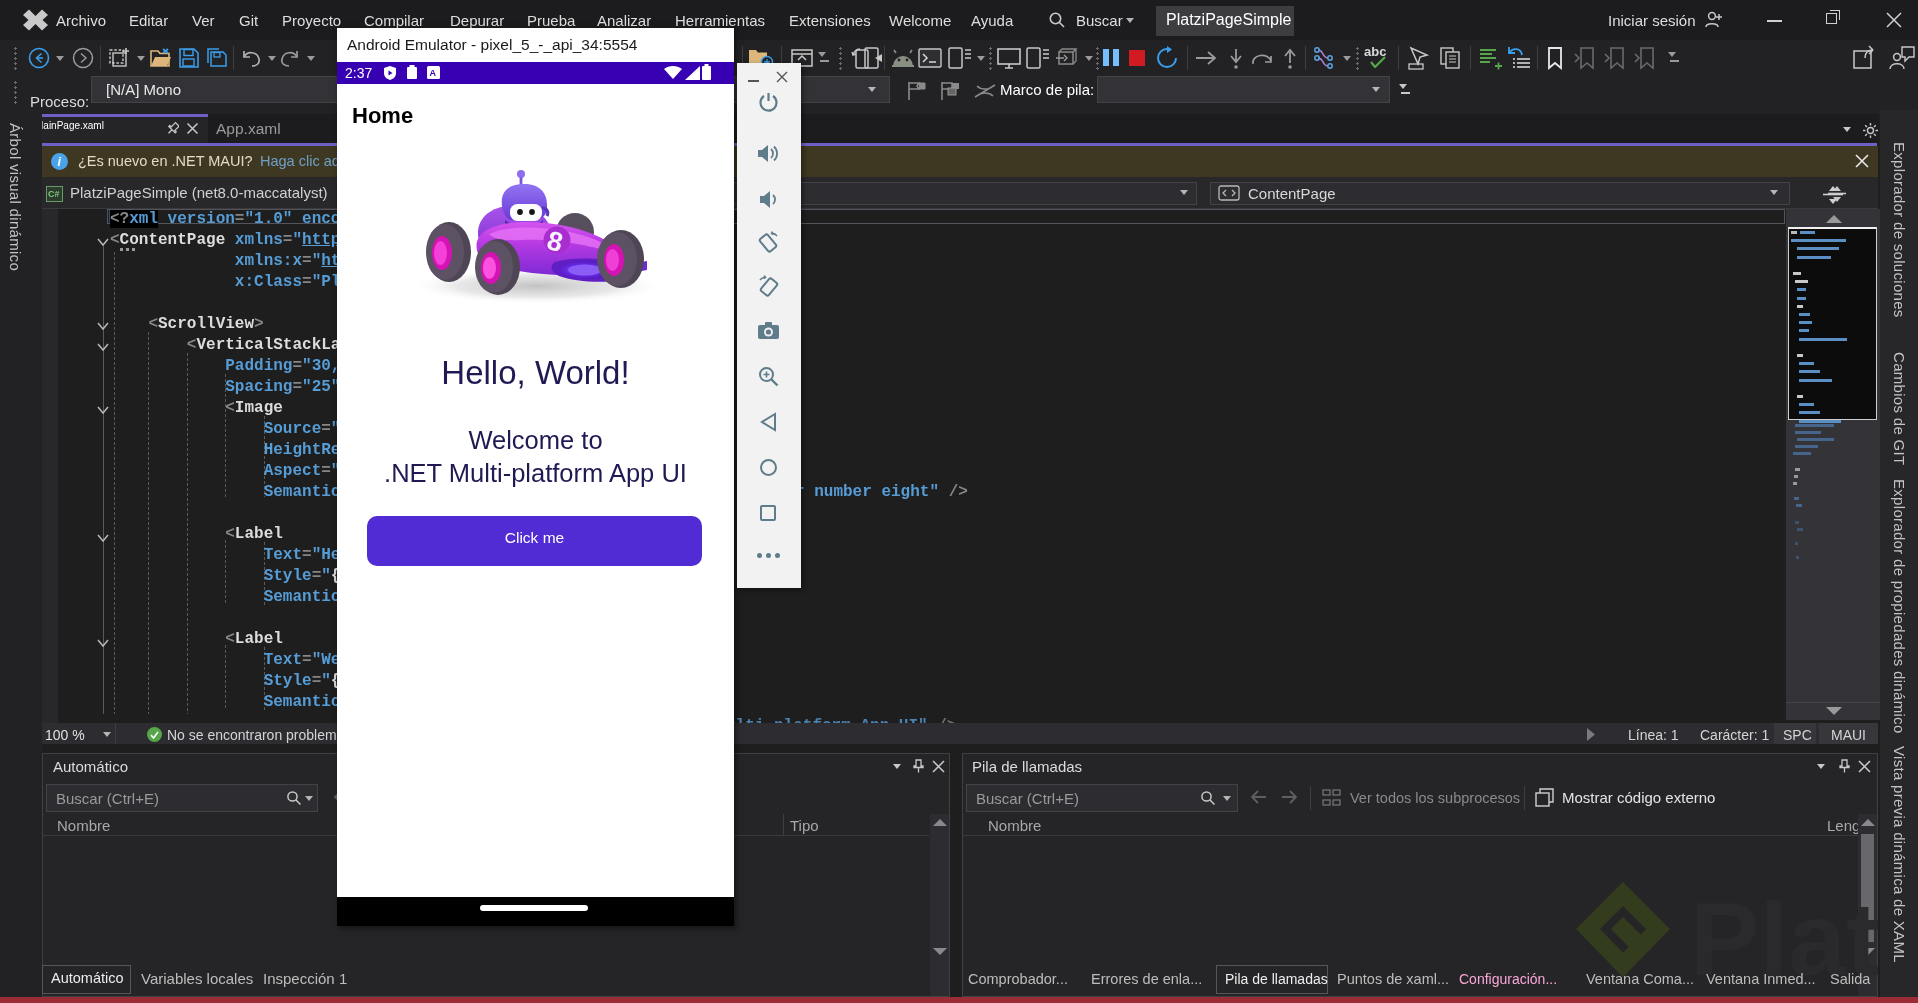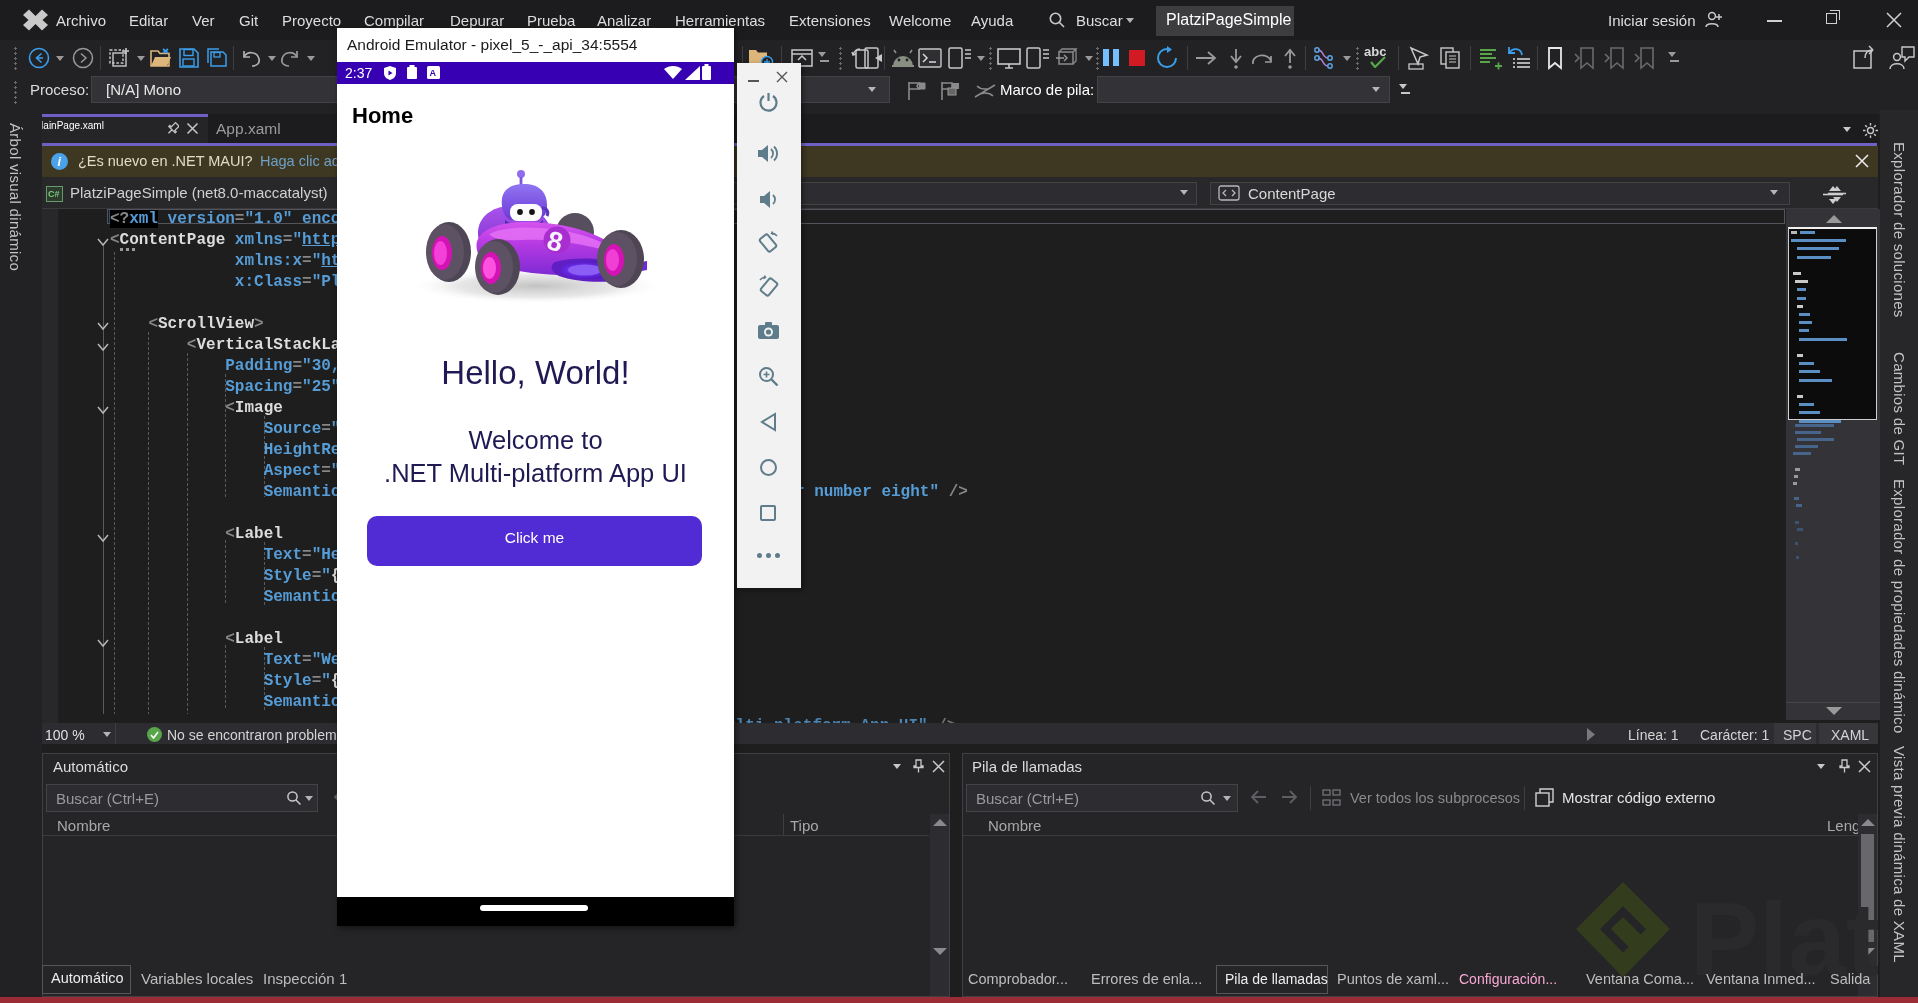--- a/index.html
+++ b/index.html
@@ -230,21 +230,21 @@
 <div class="a" style="left:1670px;top:60px;width:9px;height:1.5px;background:#9a9a9a"></div>
 <svg class="a" style="left:1852px;top:45px" width="28" height="26" viewBox="0 0 28 26">
     <rect x="2" y="6" width="17" height="17" fill="none" stroke="#c8c8c8" stroke-width="1.5"></rect>
     <path d="M13 13 C13 7 17 5 21 5 M21 5 l-4 -4 M21 5 l-4 4" fill="none" stroke="#c8c8c8" stroke-width="1.5"></path>
   </svg>
 <svg class="a" style="left:1888px;top:45px" width="28" height="26" viewBox="0 0 28 26">
     <path d="M14 2 h12 v10 h-5 l-4 4 v-4 h-3 Z" fill="none" stroke="#c8c8c8" stroke-width="1.4"></path>
     <circle cx="9" cy="12" r="3.4" fill="none" stroke="#c8c8c8" stroke-width="1.5"></circle>
     <path d="M2 24 C2 17 16 17 16 24" fill="none" stroke="#c8c8c8" stroke-width="1.5"></path>
   </svg>
-<div class="t" style="left:30px;top:81px;color:#dcdcdc;font-size:15px">Proceso:</div>
+<div class="t" style="left:30px;top:93px;color:#dcdcdc;font-size:15px">Proceso:</div>
 <div class="ddbox" style="left:91px;top:76px;width:799px;height:27px"></div>
 <div class="t" style="left:106px;top:81px;color:#e8e8e8;font-size:15px">[N/A] Mono</div>
 <div class="caret" style="left:868px;top:87px"></div>
 <svg class="a" style="left:905px;top:80px" width="24" height="22" viewBox="0 0 24 22">
     <path d="M4 2 v18 M4 3 h10 l-2 3 l2 3 H4" fill="none" stroke="#8a8a8a" stroke-width="1.6"></path>
     <path d="M14 3 h6 v6 h-6" fill="#8a8a8a" stroke="#8a8a8a"></path>
   </svg>
 <svg class="a" style="left:938px;top:80px" width="26" height="22" viewBox="0 0 26 22">
     <path d="M4 2 v18 M4 3 h10 v6 H4" fill="none" stroke="#8a8a8a" stroke-width="1.6"></path>
     <rect x="14" y="3" width="7" height="6" fill="#8a8a8a"></rect>
@@ -412,21 +412,21 @@
   </svg>
 <div class="t" style="left:167px;top:727px;color:#d4d4d4;font-size:14px">No se encontraron problemas</div>
 <svg class="a" style="left:1585px;top:727px" width="12" height="15" viewBox="0 0 12 15">
     <path d="M2 1 l8 6.5 L2 14 Z" fill="#7a7a7e"></path>
   </svg>
 <div class="t" style="left:1628px;top:727px;color:#d4d4d4;font-size:14px">Línea: 1</div>
 <div class="t" style="left:1700px;top:727px;color:#d4d4d4;font-size:14px">Carácter: 1</div>
 <div class="a" style="left:1774px;top:723px;width:42px;height:21px;background:#37373b"></div>
 <div class="t" style="left:1783px;top:727px;color:#d4d4d4;font-size:14px">SPC</div>
 <div class="a" style="left:1819px;top:723px;width:59px;height:21px;background:#37373b"></div>
-<div class="t" style="left:1831px;top:727px;color:#d4d4d4;font-size:14px">XAML</div>
+<div class="t" style="left:1831px;top:727px;color:#d4d4d4;font-size:14px">MAUI</div>
 <div class="a" style="left:42px;top:753px;width:908px;height:244px;background:#252528;border:1px solid #3f3f44"></div>
 <div class="t" style="left:53px;top:758px;color:#dcdcdc;font-size:15px">Automático</div>
 <div class="caret" style="left:893px;top:764px;border-top-color:#c8c8c8"></div>
 <svg class="a" style="left:912px;top:759px" width="13" height="15" viewBox="0 0 13 15">
     <path d="M4 1 h5 v6 h2 v1.5 H2 V7 h2 Z M6.5 8.5 v5" stroke="#c8c8c8" stroke-width="1.3" fill="none"></path>
   </svg>
 <svg class="a" style="left:932px;top:760px" width="13" height="13" viewBox="0 0 13 13">
     <path d="M1 1 L12 12 M12 1 L1 12" stroke="#c8c8c8" stroke-width="1.5"></path>
   </svg>
 <div class="ddbox" style="left:46px;top:784px;width:272px;height:28px;background:#2d2d31"></div>

